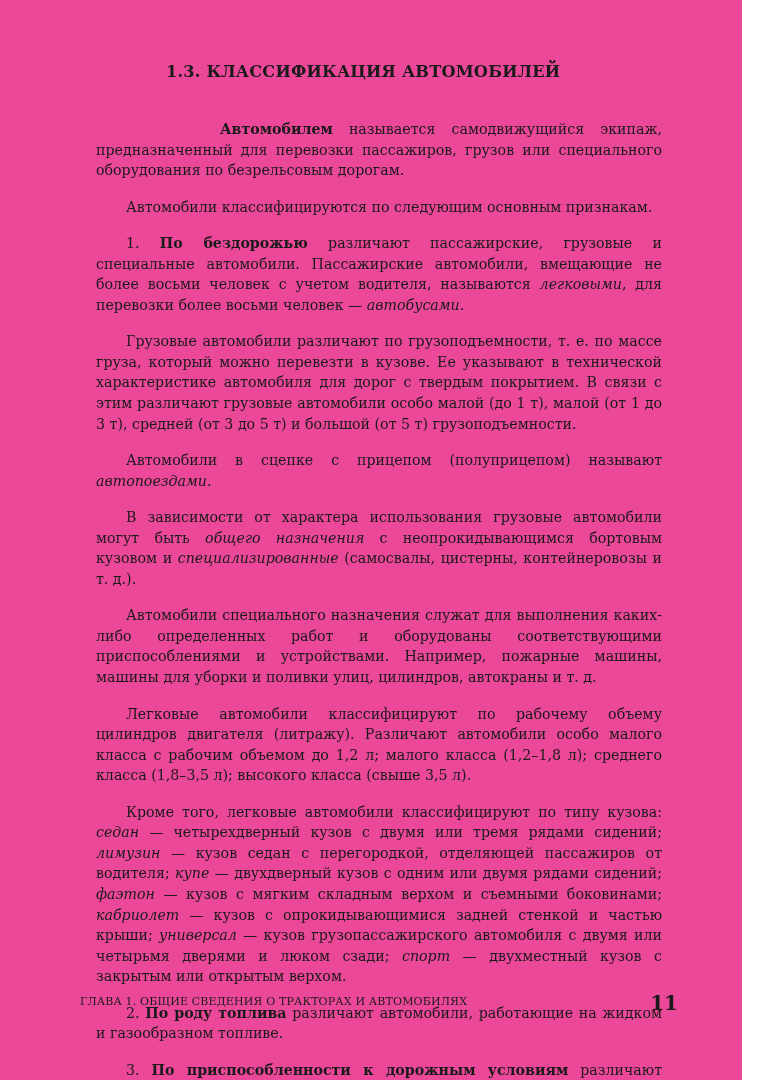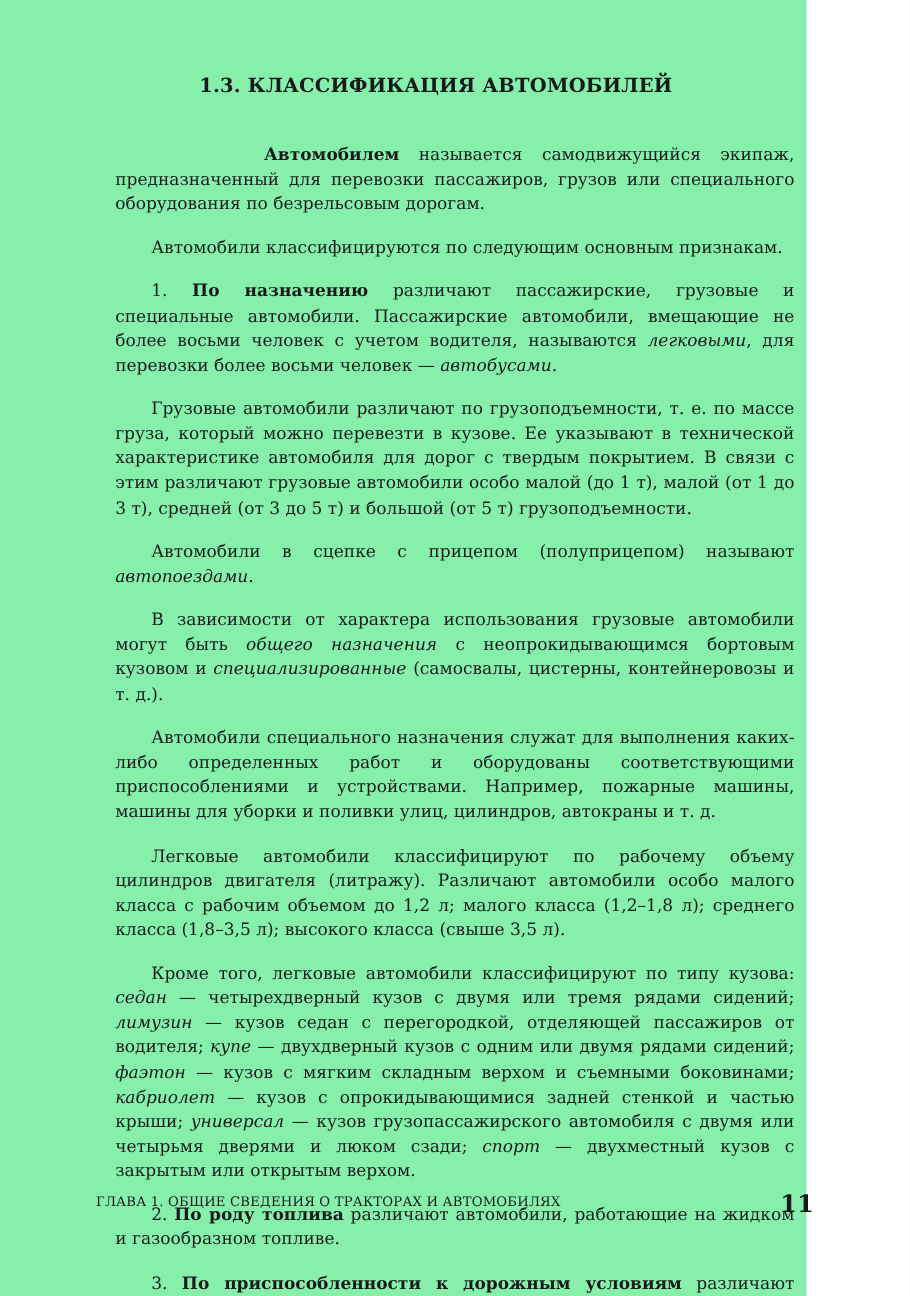--- a/index.html
+++ b/index.html
@@ -1,39 +1,39 @@
 <!DOCTYPE html>
 <html><head>
 <meta charset="utf-8">
 <style>
   html, body { margin: 0; padding: 0; background: #ffffff; }
   body { width: 758px; height: 1080px; position: relative; overflow: hidden;
          font-family: "DejaVu Serif", "Liberation Serif", serif; color: #1a1a1a; }
-  .page { position: absolute; left: 0; top: 0; width: 672px; height: 1080px; background: #86efac; }
+  .page { position: absolute; left: 0; top: 0; width: 742px; height: 1080px; background: #ec4899; }
   .title { position: absolute; left: 166px; top: 62px; font-size: 16.2px; font-weight: bold;
            letter-spacing: 0.2px; white-space: nowrap; }
   .body { position: absolute; left: 80px; top: 103px; width: 598px; font-size: 14.2px;
           line-height: 20.55px; text-align: justify; }
   .body p { margin: 16px; text-indent: 30px; }
   .body p.first { text-indent: 124px; }
   .body b { font-weight: bold; }
   .body i { }
   .footer { position: absolute; left: 80px; top: 991px; width: 598px; height: 20px; }
   .footer-text { position: absolute; left: 0; top: 4px; font-size: 11px; letter-spacing: 0.15px; white-space: nowrap; }
   .page-num { position: absolute; right: 0; top: 0; font-size: 20px; font-weight: bold; }
 </style>
 </head>
 <body>
 
 <div class="page">
   <div class="title">1.3. КЛАССИФИКАЦИЯ АВТОМОБИЛЕЙ</div>
   <div class="body" id="body">
       <p class="first"><b>Автомобилем</b><span> называется самодвижущийся экипаж, предназначенный для перевозки пассажиров, грузов или специального оборудования по безрельсовым дорогам.</span></p>
       <p><span>Автомобили классифицируются по следующим основным признакам.</span></p>
-      <p><span>1. </span><b>По назначению</b><span> различают пассажирские, грузовые и специальные автомобили. Пассажирские автомобили, вмещающие не более восьми человек с учетом водителя, называются </span><i>легковыми</i><span>, для перевозки более восьми человек — </span><i>автобусами</i><span>.</span></p>
+      <p><span>1. </span><b>По бездорожью</b><span> различают пассажирские, грузовые и специальные автомобили. Пассажирские автомобили, вмещающие не более восьми человек с учетом водителя, называются </span><i>легковыми</i><span>, для перевозки более восьми человек — </span><i>автобусами</i><span>.</span></p>
       <p><span>Грузовые автомобили различают по грузоподъемности, т. е. по массе груза, который можно перевезти в кузове. Ее указывают в технической характеристике автомобиля для дорог с твердым покрытием. В связи с этим различают грузовые автомобили особо малой (до 1 т), малой (от 1 до 3 т), средней (от 3 до 5 т) и большой (от 5 т) грузоподъемности.</span></p>
       <p><span>Автомобили в сцепке с прицепом (полуприцепом) называют </span><i>автопоездами</i><span>.</span></p>
       <p><span>В зависимости от характера использования грузовые автомобили могут быть </span><i>общего назначения</i><span> с неопрокидывающимся бортовым кузовом и </span><i>специализированные</i><span> (самосвалы, цистерны, контейнеровозы и т. д.).</span></p>
       <p><span>Автомобили специального назначения служат для выполнения каких-либо определенных работ и оборудованы соответствующими приспособлениями и устройствами. Например, пожарные машины, машины для уборки и поливки улиц, цилиндров, автокраны и т. д.</span></p>
       <p><span>Легковые автомобили классифицируют по рабочему объему цилиндров двигателя (литражу). Различают автомобили особо малого класса с рабочим объемом до 1,2 л; малого класса (1,2–1,8 л); среднего класса (1,8–3,5 л); высокого класса (свыше 3,5 л).</span></p>
       <p><span>Кроме того, легковые автомобили классифицируют по типу кузова: </span><i>седан</i><span> — четырехдверный кузов с двумя или тремя рядами сидений; </span><i>лимузин</i><span> — кузов седан с перегородкой, отделяющей пассажиров от водителя; </span><i>купе</i><span> — двухдверный кузов с одним или двумя рядами сидений; </span><i>фаэтон</i><span> — кузов с мягким складным верхом и съемными боковинами; </span><i>кабриолет</i><span> — кузов с опрокидывающимися задней стенкой и частью крыши; </span><i>универсал</i><span> — кузов грузопассажирского автомобиля с двумя или четырьмя дверями и люком сзади; </span><i>спорт</i><span> — двухместный кузов с закрытым или открытым верхом.</span></p>
       <p><span>2. </span><b>По роду топлива</b><span> различают автомобили, работающие на жидком и газообразном топливе.</span></p>
       <p><span>3. </span><b>По приспособленности к дорожным условиям</b><span> различают автомобили дорожной (нормальной) проходимости (для работы главным образом на дорогах с твердым покрытием и сухих грунтовых) и повышенной проходимости (для движения по плохим дорогам и бездорожью).</span></p>
       <p><span>Автомобили дорожной проходимости имеют привод на одну ось (2 колеса), а повышенной проходимости — на 2 оси (4 колеса) или при наличии нескольких осей — на 3–4 оси (6–8 колес).</span></p>
     </div>

